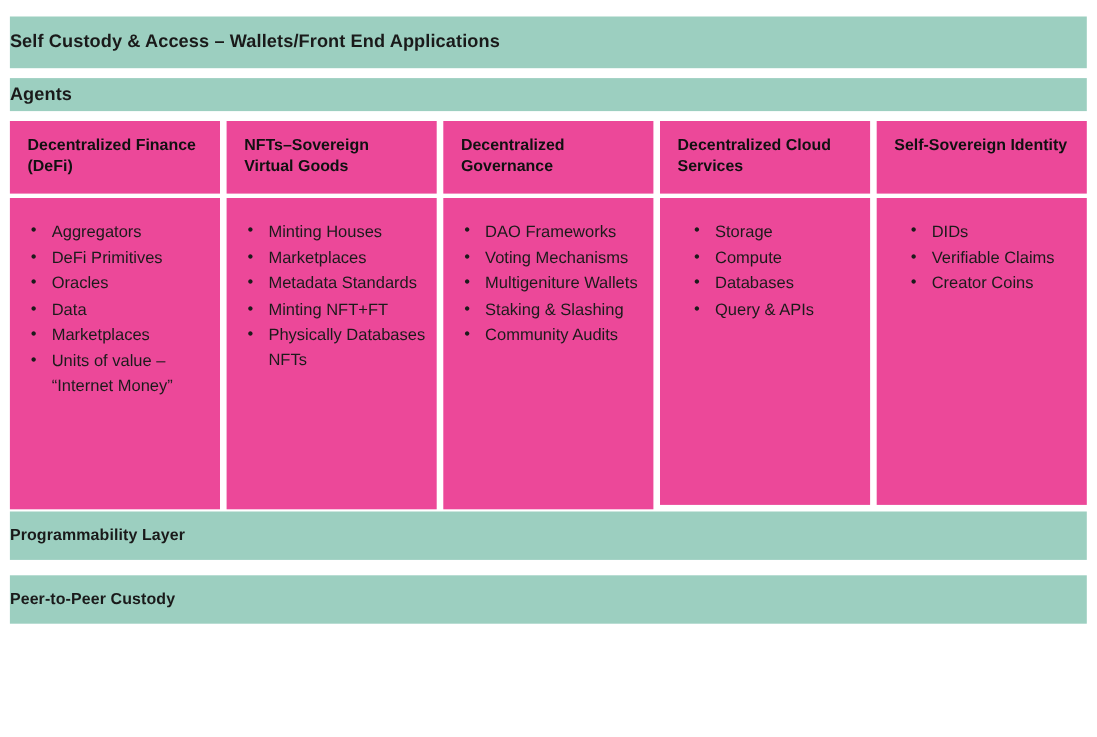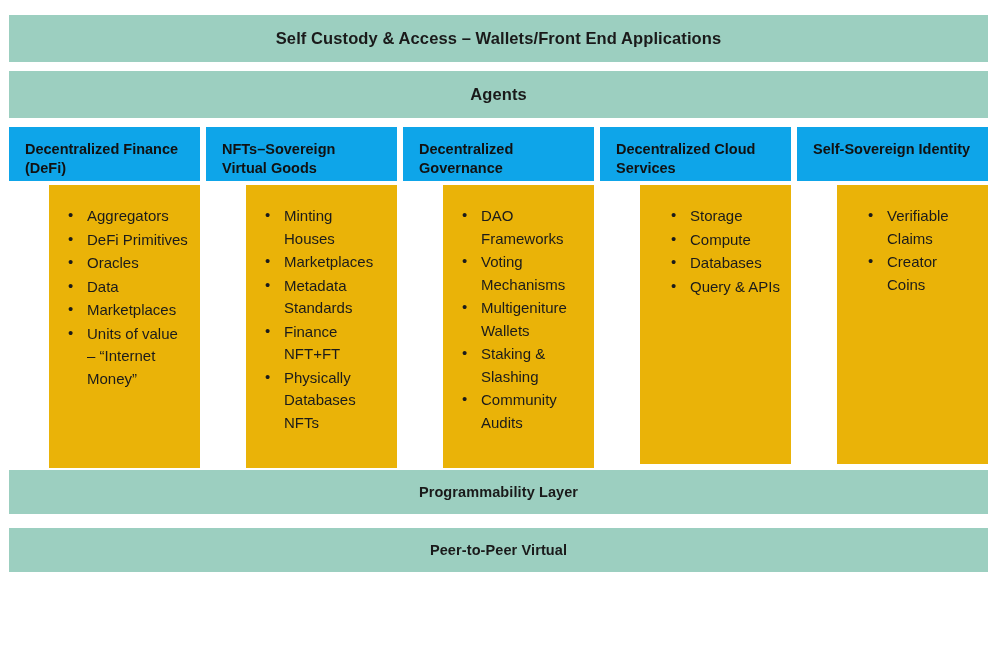--- a/index.html
+++ b/index.html
@@ -20,62 +20,60 @@
     box-sizing: border-box;
     padding: 0 9px;
   }
 
   
   .bar {
     width: 979px;
     background: #9ccfc0;
     display: flex;
     align-items: center;
-    justify-content: center;
     color: #1a1a1a;
     font-weight: bold;
     letter-spacing: .1px;
   }
   .bar-top     { height: 47px; margin-top: 15px;  font-size: 16.5px; }
-  .bar-agents  { height: 47px; margin-top: 9px;   font-size: 16.5px; }
+  .bar-agents  { height: 30px; margin-top: 9px;   font-size: 16.5px; }
   .bar-prog    { height: 44px; margin-top: 2px;   font-size: 14.5px; }
   .bar-txn     { height: 44px; margin-top: 14px;  font-size: 14.5px; }
   .bar-p2p     { height: 44px; margin-top: 14px;  font-size: 14.5px; }
 
   
   .columns {
     display: flex;
     margin-top: 9px;
     width: 979px;
     gap: 6px;
     align-items: flex-start;
   }
   .col {
     flex: 1 1 0;
     display: flex;
     flex-direction: column;
     min-width: 0;
   }
   .col-head {
-    background: #0ea5e9;
-    height: 54px;
+    background: #ec4899;
+    height: 66px;
     box-sizing: border-box;
     padding: 13px 14px 0 16px;
     font-weight: bold;
     font-size: 14.5px;
     line-height: 1.33;
     color: #111111;
   }
   .col-body {
-    background: #eab308;
+    background: #ec4899;
     margin-top: 4px;
     box-sizing: border-box;
     padding: 20px 10px 16px 10px;
     flex: 1 1 auto;
-    margin-left: 40px;
   }
   .col-body.tall  { height: 283px; }
   .col-body.short { height: 279px; padding-left: 22px; }
 
   ul.items {
     list-style: none;
     margin: 0;
     padding: 0;
   }
   ul.items > li {
@@ -125,21 +123,21 @@
       </div>
     </div>
 
     <div class="col">
       <div class="col-head">NFTs–Sovereign Virtual Goods</div>
       <div class="col-body tall">
         <ul class="items">
           <li>Minting Houses</li>
           <li>Marketplaces</li>
           <li>Metadata Standards</li>
-          <li>Finance NFT+FT</li>
+          <li>Minting NFT+FT</li>
           <li>Physically Databases NFTs</li>
         </ul>
       </div>
     </div>
 
     <div class="col">
       <div class="col-head">Decentralized Governance</div>
       <div class="col-body tall">
         <ul class="items">
           <li>DAO Frameworks</li>
@@ -160,30 +158,31 @@
           <li>Databases</li>
           <li>Query &amp; APIs</li>
         </ul>
       </div>
     </div>
 
     <div class="col">
       <div class="col-head">Self-Sovereign Identity</div>
       <div class="col-body short">
         <ul class="items">
+          <li>DIDs</li>
           <li>Verifiable Claims</li>
           <li>Creator Coins</li>
         </ul>
       </div>
     </div>
 
   </div>
 
   <div class="bar bar-prog">
     <span>Programmability Layer</span>
   </div>
 
 
   <div class="bar bar-p2p">
-    <span>Peer-to-Peer Virtual</span>
+    <span>Peer-to-Peer Custody</span>
   </div>
 
 </div>
 
 </body></html>

